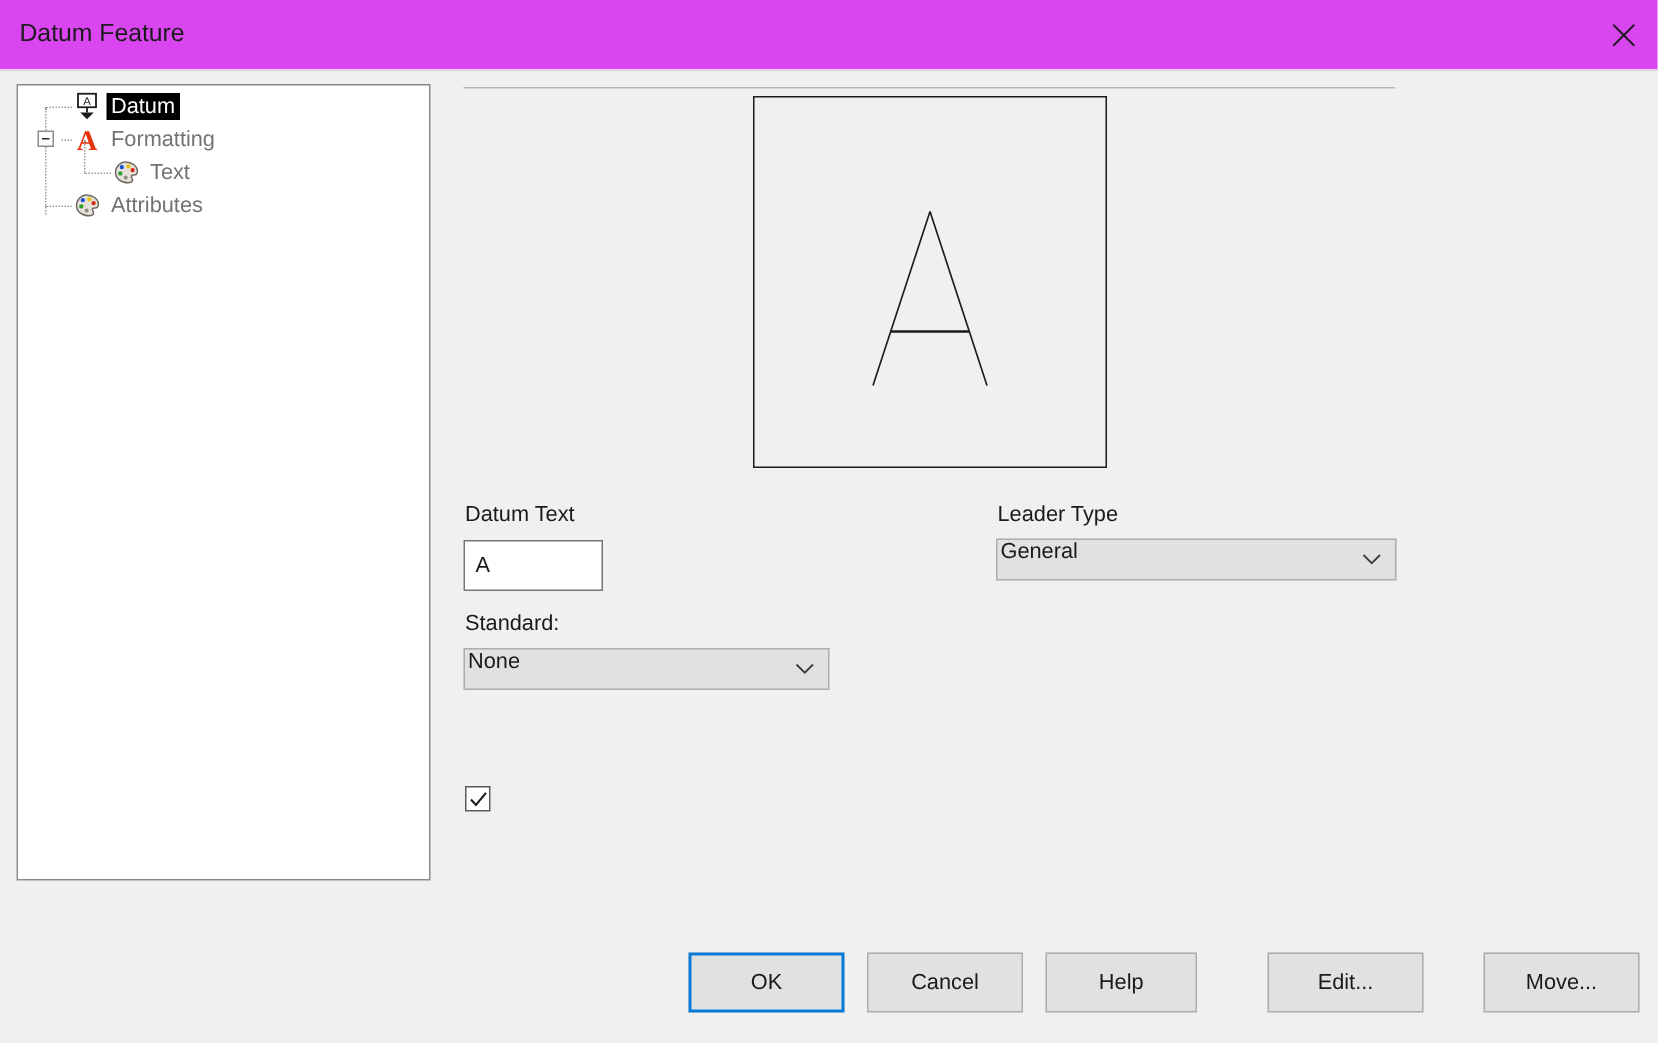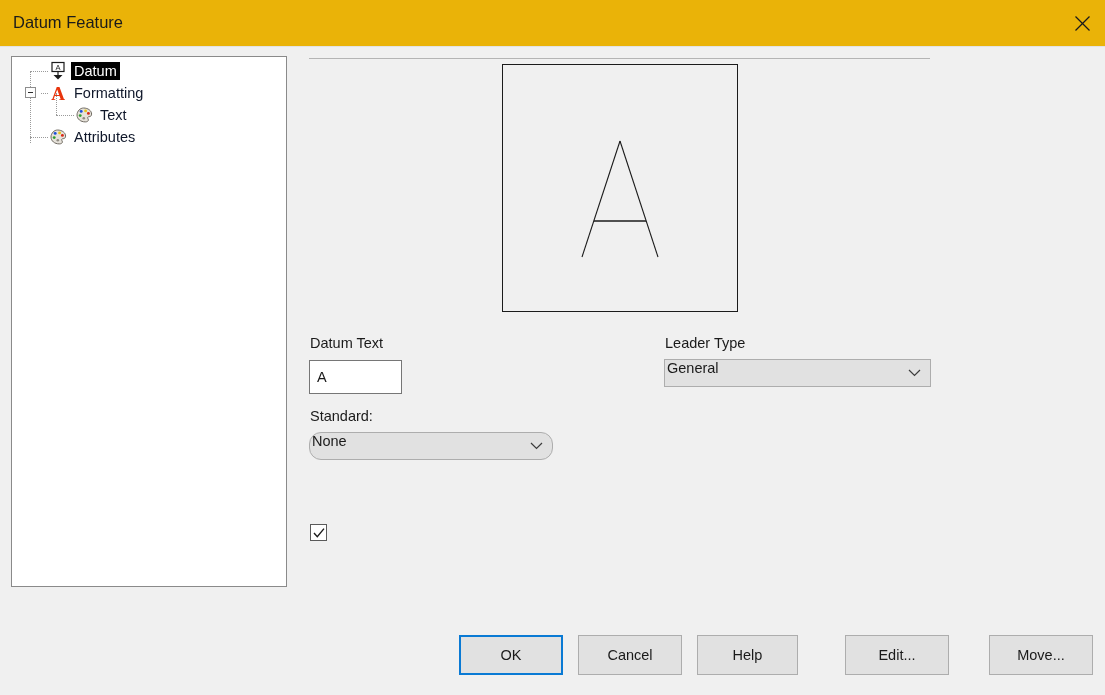--- a/index.html
+++ b/index.html
@@ -16,21 +16,21 @@
     overflow: hidden;
     position: relative;
   }
 
   
   .titlebar {
     position: absolute;
     left: 0; top: 0;
     width: 1105px;
     height: 47px;
-    background: #eab308;
+    background: #d946ef;
     border-bottom: 1px solid #e3e3e3;
     box-sizing: border-box;
   }
   .title-text {
     position: absolute;
     left: 13px;
     top: 13px;
     font-size: 16.5px;
     color: #1b1b1b;
     white-space: nowrap;
@@ -67,21 +67,21 @@
   }
   .tnode {
     position: absolute;
     height: 22px;
     display: flex;
     align-items: center;
     white-space: nowrap;
   }
   .tlabel {
     font-size: 14.5px;
-    color: #0f172a;
+    color: #737373;
     padding: 0 3px;
     line-height: 18px;
   }
   .tlabel.sel {
     background: #000000;
     color: #ffffff;
   }
   .ticon {
     width: 20px;
     height: 20px;
@@ -314,21 +314,21 @@
       <line x1="117" y1="76" x2="155" y2="192" stroke="#1b1b1b" stroke-width="1.1"></line>
       <line x1="91" y1="156" x2="143" y2="156" stroke="#1b1b1b" stroke-width="1.6"></line>
     </svg>
   </div>
 </div>
 
 <div class="field-label" style="left:310px; top:335px;">Datum Text</div>
 <div class="textbox" style="left:309px; top:360px; width:93px; height:34px;" placeholder="">A</div>
 
 <div class="field-label" style="left:310px; top:408px;">Standard:</div>
-<div class="combo" style="left:309px; top:432px; width:244px; height:28px;border-radius:12px;">
+<div class="combo" style="left:309px; top:432px; width:244px; height:28px;">
   <span>None</span>
   <span class="chev">
     <svg width="13" height="8" viewBox="0 0 13 8">
       <polyline points="1,1 6.5,6.5 12,1" fill="none" stroke="#3c3c3c" stroke-width="1.2"></polyline>
     </svg>
   </span>
 </div>
 
 <div class="field-label" style="left:665px; top:335px;">Leader Type</div>
 <div class="combo" style="left:664px; top:359px; width:267px; height:28px;">

